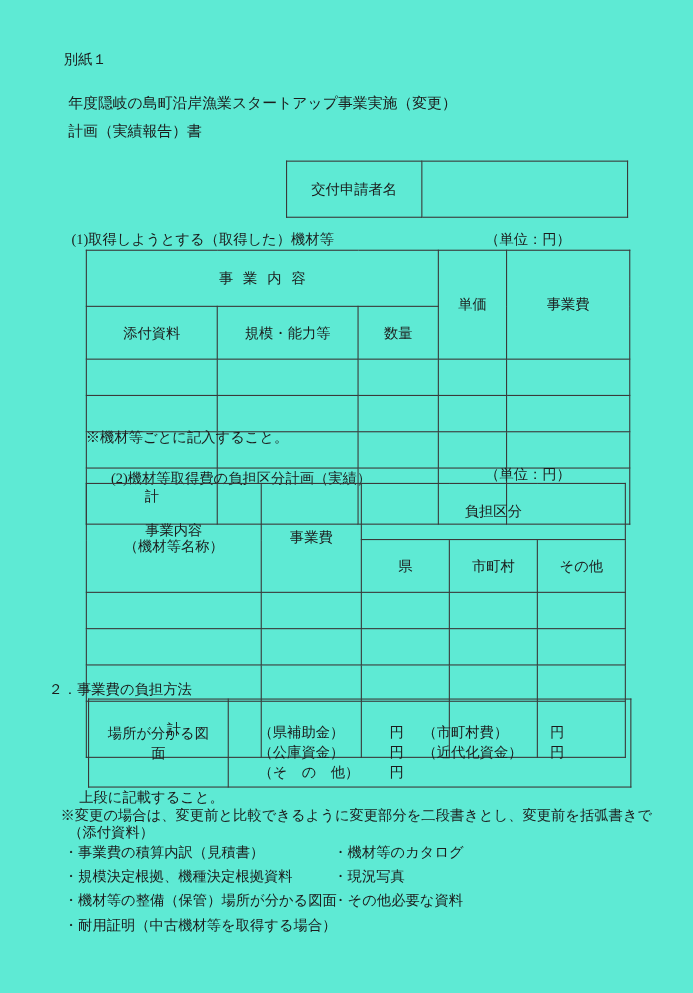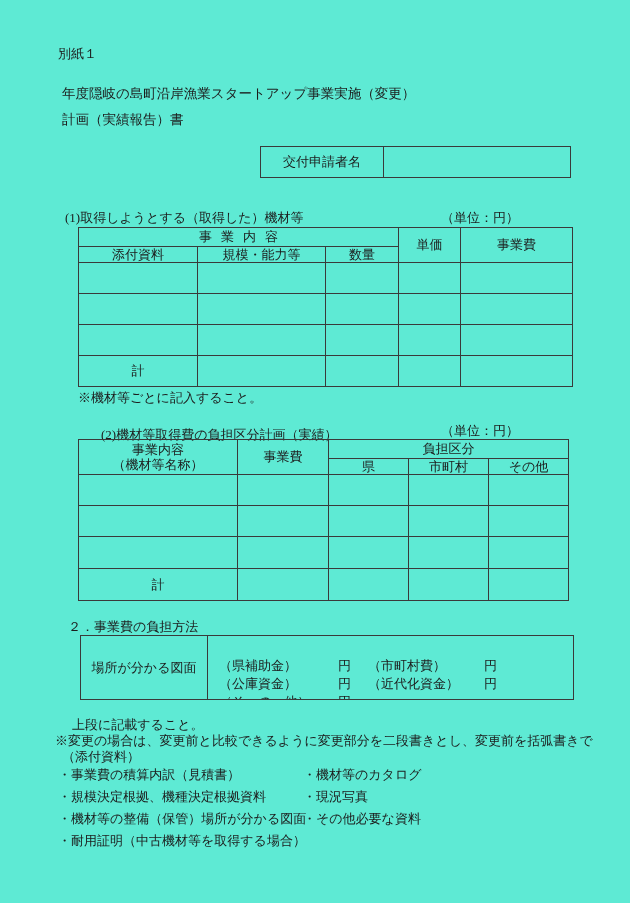--- a/index.html
+++ b/index.html
@@ -18,21 +18,21 @@
   table.doc {
     position:absolute;
     border-collapse:collapse;
     table-layout:fixed;
   }
   table.doc td {
     border:1px solid #3a3a3a;
     text-align:center;
     vertical-align:middle;
     font-size:13px;
-    padding:0;
+    padding:16px;
     overflow:hidden;
   }
   .group-spaced { letter-spacing:9px; text-indent:9px; }
   .hdr2-line { line-height:15px; }
   .pay-cell { position:relative; }
   .pay-line { position:relative; height:18px; }
   .pay-line span { position:absolute; top:12px; white-space:nowrap; }
   .pl-item1 { left:11px; }
   .pl-unit1 { left:130px; }
   .pl-item2 { left:160px; }
@@ -167,21 +167,21 @@
     <tr style="height:32px;">
       <td>計</td>
       <td></td>
           <td></td>
       <td></td>
           <td></td>
     </tr>
   </tbody>
     </table>
 
-  <div class="abs" style="left:68px; top:618px;text-align:right;">２．事業費の負担方法</div>
+  <div class="abs" style="left:44px; top:618px;text-align:right;">２．事業費の負担方法</div>
 
   <table class="doc" style="left:80px; top:635px; width:493px;">
     <colgroup>
         <col style="width:127px">
         <col style="width:366px">
       </colgroup>
     <tbody>
         <tr style="height:62px;">
       <td>場所が分かる図面</td>
       <td class="pay-cell" style="text-align:left; vertical-align:top; padding-top:9px;">

